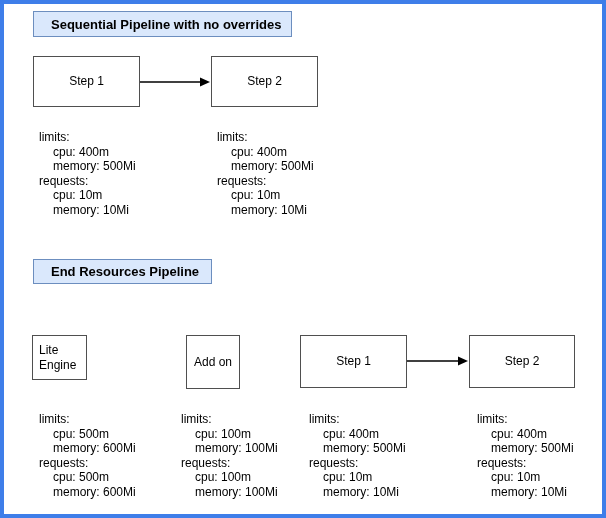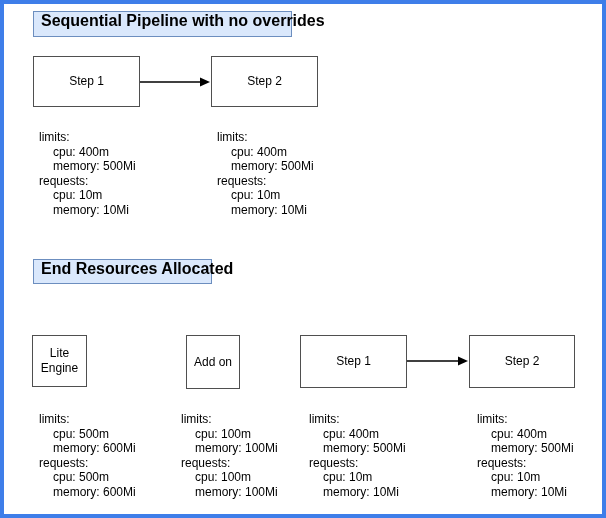--- a/index.html
+++ b/index.html
@@ -15,33 +15,33 @@
     left: 0; top: 0;
     width: 606px; height: 518px;
     border: 4px solid #3e7ee9;
     background: #ffffff;
   }
   .title-box {
     position: absolute;
     background: #dae8fc;
     border: 1px solid #6c8ebf;
     display: flex;
-    padding-left: 7px;
-    font-size: 16px;
+    align-items: center;
+    padding-left: 17px;
+    font-size: 13px;
     font-weight: bold;
     white-space: nowrap;
   }
   .node {
     position: absolute;
     background: #ffffff;
     border: 1.5px solid #4f4f4f;
     display: flex;
     align-items: center;
     justify-content: center;
-    text-align: center;
     font-size: 12px;
     line-height: 15px;
     padding: 0 6px;
   }
   .arrow { position: absolute; }
   .res {
     position: absolute;
     font-size: 12px;
     line-height: 14.5px;
     white-space: nowrap;
@@ -83,24 +83,24 @@
   <div class="res" style="left:207px;top:126px">
     <div class="rl">limits:</div>
     <div class="rl ind">cpu: 400m</div>
     <div class="rl ind">memory: 500Mi</div>
     <div class="rl">requests:</div>
     <div class="rl ind">cpu: 10m</div>
     <div class="rl ind">memory: 10Mi</div>
   </div>
 
   <div class="title-box" style="left:29px;top:255px;width:179px;height:25px">
-    <span>End Resources Allocated</span>
+    <span>End Resources Pipeline</span>
   </div>
 
-  <div class="node" style="left:28px;top:331px;width:55px;height:52px">
+  <div class="node" style="left:28px;top:331px;width:55px;height:45px">
     <span>Lite Engine</span>
   </div>
 
   <div class="node" style="left:182px;top:331px;width:54px;height:54px">
     <span>Add on</span>
   </div>
 
   <div class="node" style="left:296px;top:331px;width:107px;height:53px">
     <span>Step 1</span>
   </div>

